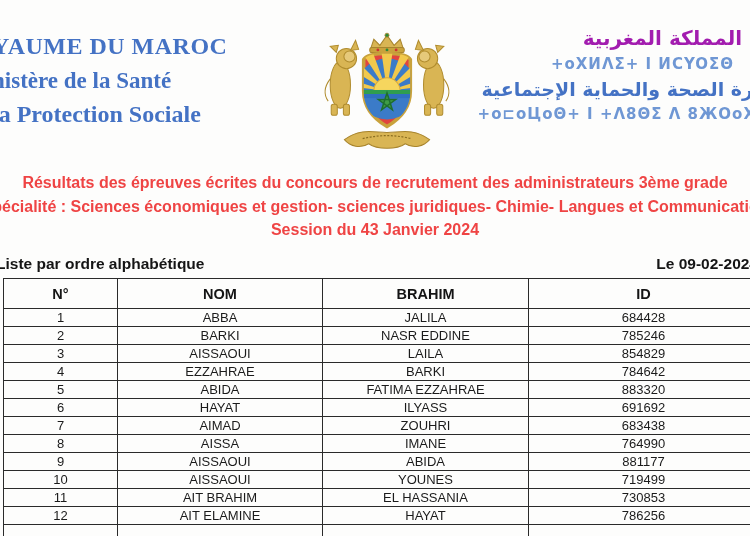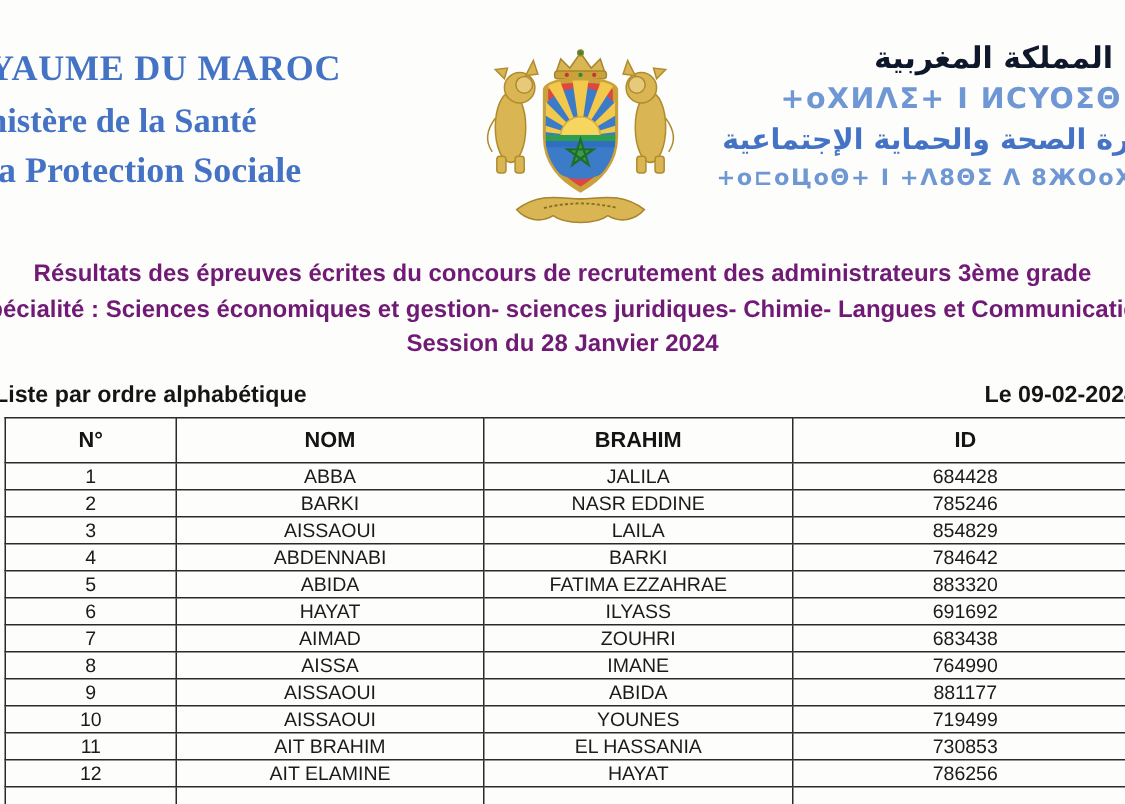--- a/index.html
+++ b/index.html
@@ -12,28 +12,28 @@
     position:absolute;left:-8px;top:34px;color:#4472c4;
     font-family:"Liberation Serif",serif;font-weight:bold;line-height:1;
     white-space:nowrap;
   }
   .hdr-left .l1{font-size:24px;letter-spacing:.5px;}
   .hdr-left .l2{font-size:23px;margin-top:11px;}
   .hdr-left .l3{font-size:24px;margin-top:10px;}
   .emblem{position:absolute;left:316px;top:20px;width:142px;height:142px;}
   .hdr-right{position:absolute;top:28px;right:0;text-align:right;line-height:1;}
   .hdr-right div{white-space:nowrap;}
-  .ar1{font-family:"DejaVu Sans",sans-serif;font-weight:bold;font-size:20px;color:#0f172a;margin-right:8px;}
-  .tf1{font-family:"DejaVu Sans",sans-serif;font-weight:bold;font-size:19px;color:#6f97d4;letter-spacing:1px;margin-top:9px;margin-right:2px;}
+  .ar1{font-family:"DejaVu Sans",sans-serif;font-weight:bold;font-size:20px;color:#a21caf;margin-right:8px;}
+  .tf1{font-family:"DejaVu Sans",sans-serif;font-weight:bold;font-size:15px;color:#6f97d4;letter-spacing:1px;margin-top:9px;margin-right:16px;}
   .ar2{font-family:"DejaVu Sans",sans-serif;font-weight:bold;font-size:19px;color:#4472c4;margin-top:8px;margin-right:-3px;}
   .tf2{font-family:"DejaVu Sans",sans-serif;font-weight:bold;font-size:15px;color:#6f97d4;letter-spacing:1px;margin-top:8px;margin-right:-6px;}
   
   .title-line{
     position:absolute;left:50%;transform:translateX(-50%);
-    white-space:nowrap;font-weight:bold;font-size:16px;color:#701a75;
+    white-space:nowrap;font-weight:bold;font-size:16px;color:#ef4444;
   }
   .t1{top:174px;} .t2{top:198px;} .t3{top:221px;}
   
   .list-label{position:absolute;left:-4px;top:255px;font-weight:bold;font-size:15.5px;color:#151515;white-space:nowrap;}
   .date-label{position:absolute;right:-8px;top:255px;font-weight:bold;font-size:15.5px;color:#151515;white-space:nowrap;}
   
   table.results{
     position:absolute;left:3px;top:278px;width:755px;
     border-collapse:collapse;table-layout:fixed;
   }
@@ -116,21 +116,21 @@
 
 <div class="hdr-right">
   <div class="ar1" dir="rtl">المملكة المغربية</div>
   <div class="tf1">+oXИΛΣ+ I ИCYOΣΘ</div>
   <div class="ar2" dir="rtl">رة الصحة والحماية الإجتماعية</div>
   <div class="tf2">+o⊏oЦoΘ+ I +Λ8ΘΣ Λ 8ЖOoX</div>
 </div>
 
 <div class="title-line t1">Résultats des épreuves écrites du concours de recrutement des administrateurs 3ème grade</div>
 <div class="title-line t2">Spécialité : Sciences économiques et gestion- sciences juridiques- Chimie- Langues et Communication</div>
-<div class="title-line t3">Session du 28 Janvier 2024</div>
+<div class="title-line t3">Session du 43 Janvier 2024</div>
 
 <div class="list-label">Liste par ordre alphabétique</div>
 <div class="date-label">Le 09-02-2024</div>
 
 <table class="results">
   <colgroup>
     <col style="width:114px">
       <col style="width:205px">
       <col style="width:206px">
       <col style="width:230px">
@@ -160,21 +160,21 @@
 
   <tr>
     <td>3</td>
     <td>AISSAOUI</td>
     <td>LAILA</td>
     <td>854829</td>
   </tr>
 
   <tr>
     <td>4</td>
-    <td>ABDENNABI</td>
+    <td>EZZAHRAE</td>
     <td>BARKI</td>
     <td>784642</td>
   </tr>
 
   <tr>
     <td>5</td>
     <td>ABIDA</td>
     <td>FATIMA EZZAHRAE</td>
     <td>883320</td>
   </tr>

